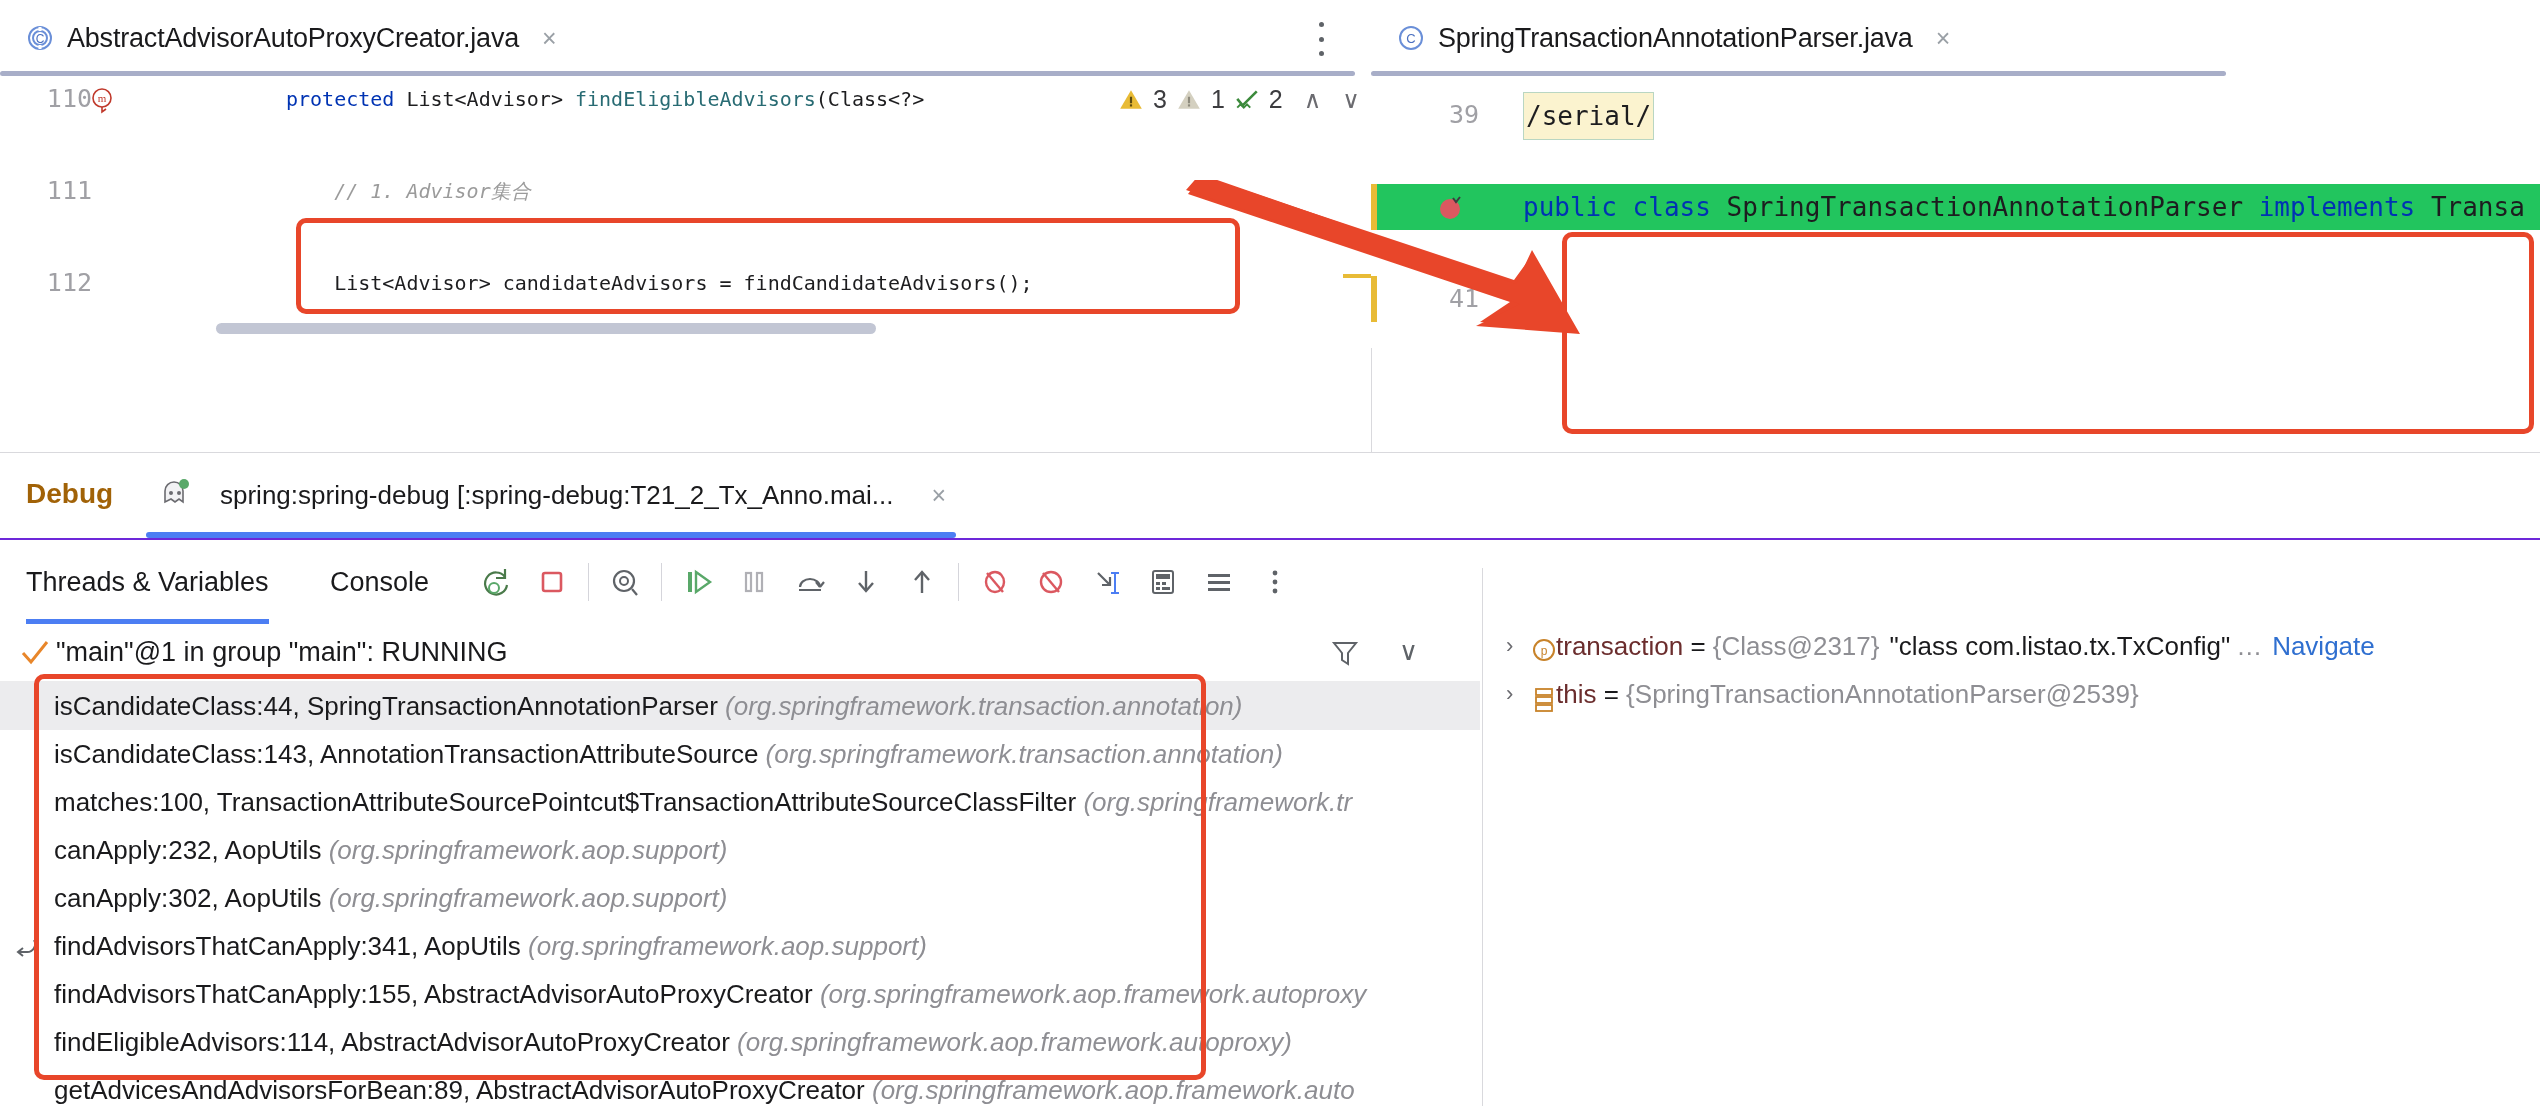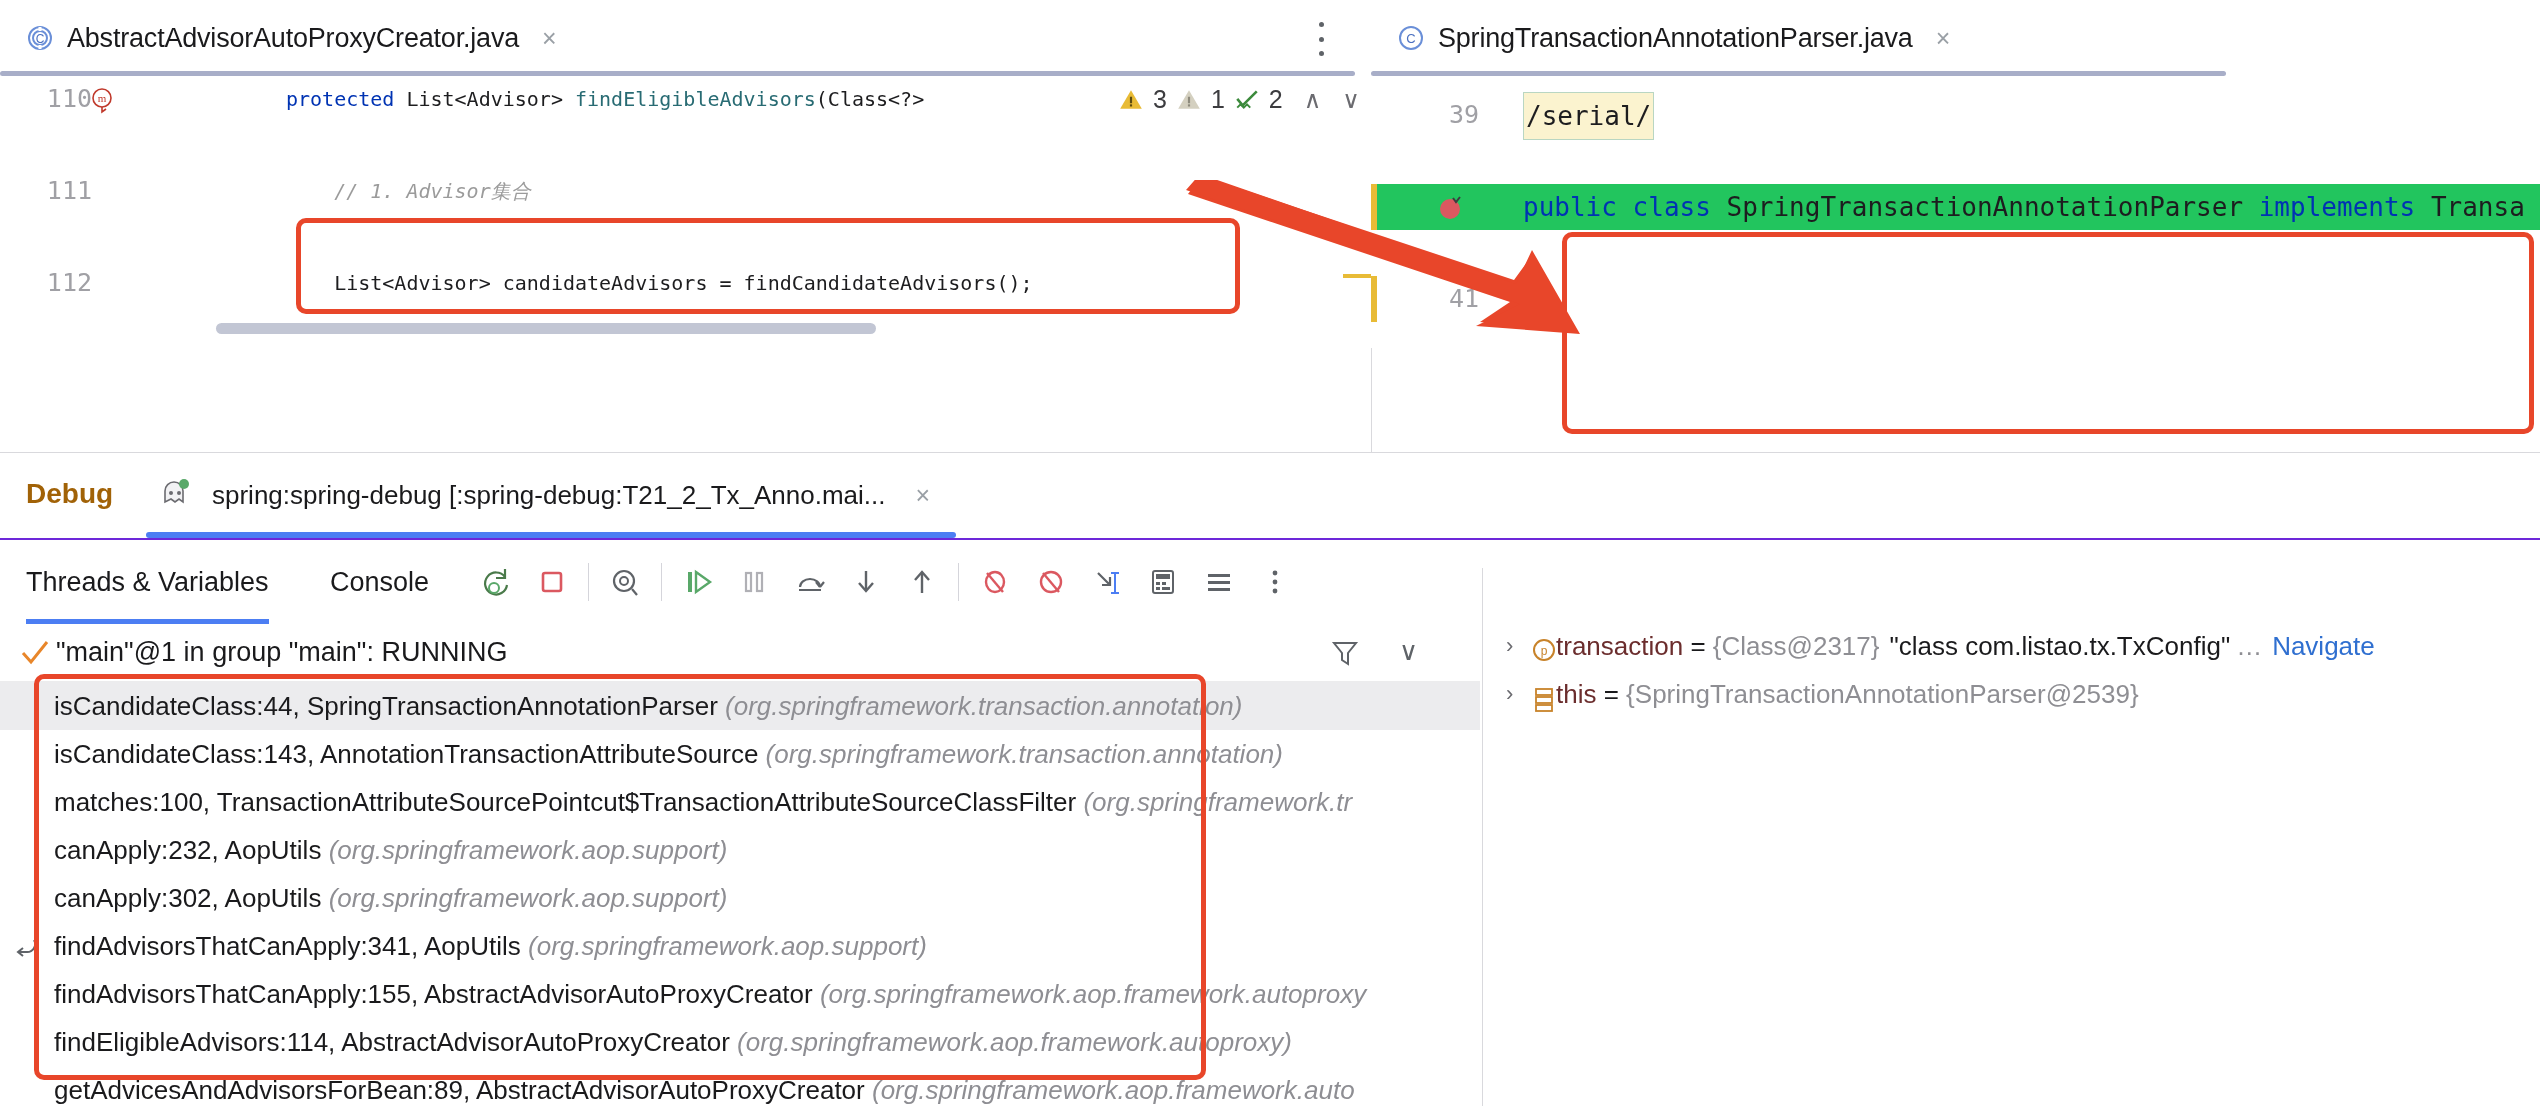--- a/index.html
+++ b/index.html
@@ -78,21 +78,21 @@
 
   
   .redbox { position: absolute; border: 5px solid #e8462a; border-radius: 10px; pointer-events: none; }
 
   
   .debug-panel { position: absolute; left: 0; top: 452px; width: 2540px; height: 654px; background: #fff; }
   .debug-panel::before { content:""; position:absolute; left:0; top:0; width:2540px; height:1px; background:#d9d9dd; }
 
   .debug-head { position: relative; height: 86px; }
   .debug-title { position:absolute; left: 26px; top: 26px; font-size: 28px; color:#a16207; font-weight: 600; }
-  .sess-tab { position:absolute; left: 158px; top: 0; height: 86px; display:flex; align-items:center; gap: 20px; }
+  .sess-tab { position:absolute; left: 158px; top: 0; height: 86px; display:flex; align-items:center; gap: 28px; }
   .sess-label { font-size: 26px; color: #1a1a1c; white-space: nowrap; }
   .sess-close { font-size: 25px; color:#9aa0a6; margin-left: 10px; }
   .sess-underline { position:absolute; left: 146px; bottom: 0; width: 810px; height: 6px; background:#4c7ef3; border-radius:3px; }
 
   .debug-toolbar { position: relative; height: 84px; border-top: 2px solid #6d28d9; }
   .tb-tab { position:absolute; top: 0; height: 84px; display:flex; align-items:center;
             font-size: 27px; color:#1a1a1c; }
   .tb-tab.active::after { content:""; position:absolute; left:0; bottom:0; width:100%; height:5px; background:#4c7ef3; }
   .tb-icons { position:absolute; left: 468px; top: 0; height: 84px; display:flex; align-items:center; gap: 0px; }
   .tb-ico { width: 56px; height: 84px; display:flex; align-items:center; justify-content:center; }

